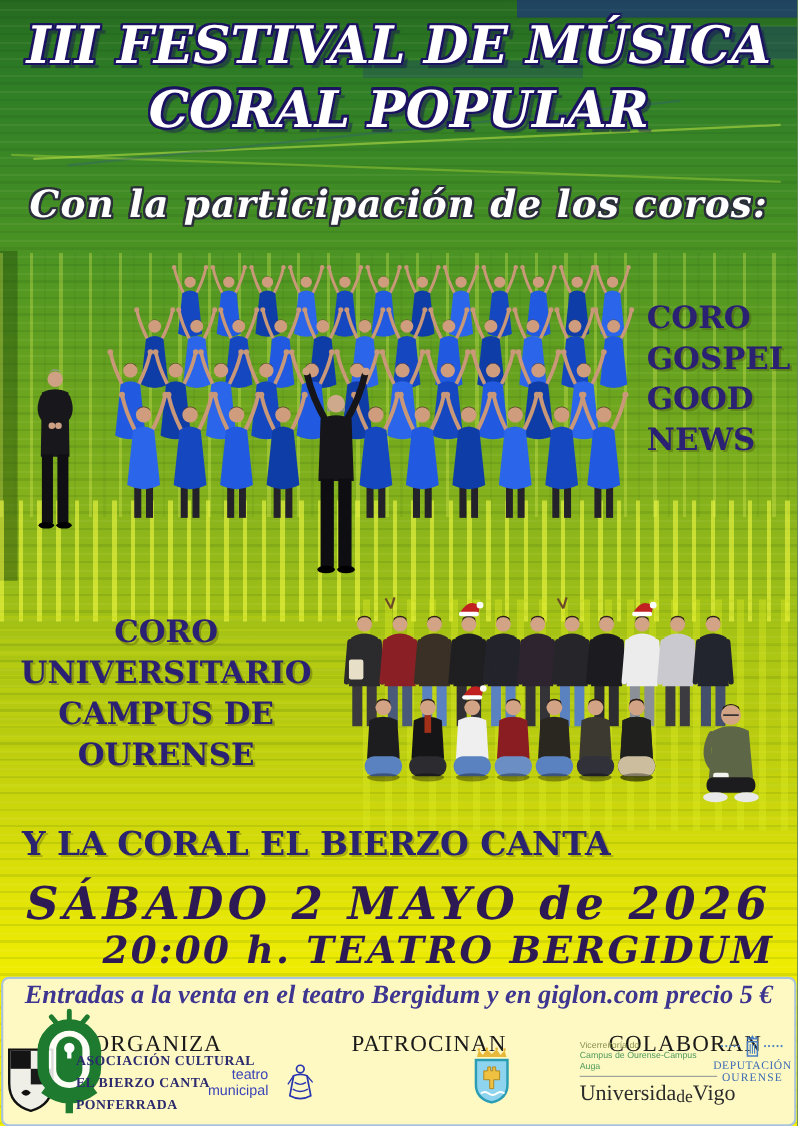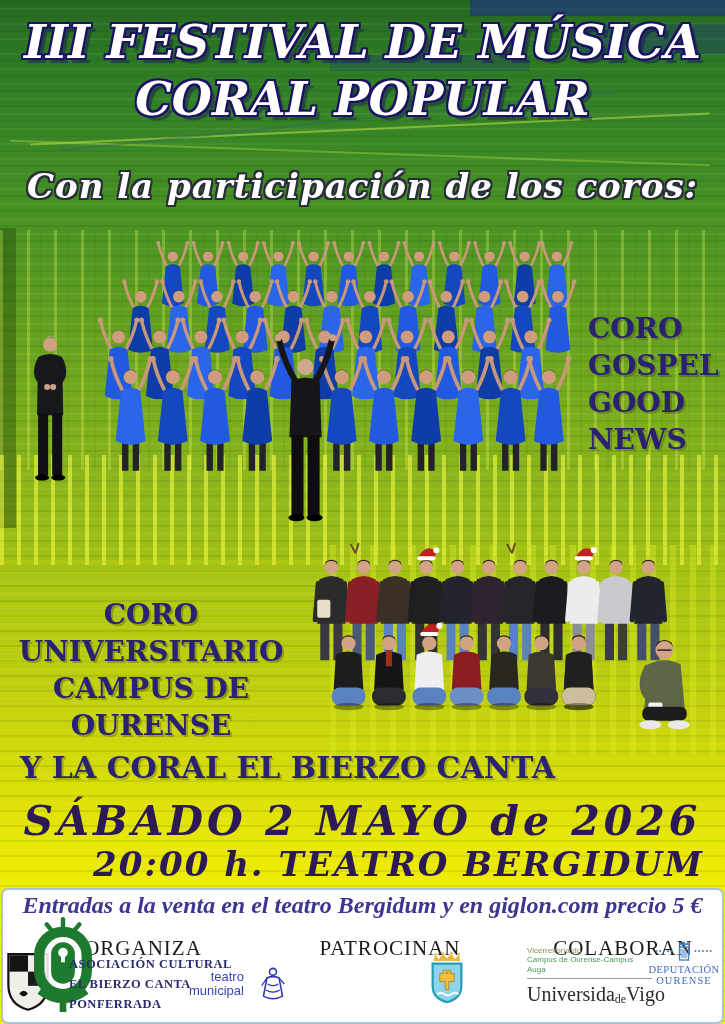--- a/index.html
+++ b/index.html
@@ -45,35 +45,35 @@
      font-size:34px;letter-spacing:1px;color:#ffffff;text-shadow:
      -2px -2px 0 #2a2f3a, 2px -2px 0 #2a2f3a, -2px 2px 0 #2a2f3a, 2px 2px 0 #2a2f3a,
      -2px 0 0 #2a2f3a, 2px 0 0 #2a2f3a, 0 -2px 0 #2a2f3a, 0 2px 0 #2a2f3a;}
   
   .choir1{position:absolute;left:22px;top:226px;width:558px;height:302px;}
   .choir2{position:absolute;left:293px;top:536px;width:424px;height:206px;}
   .choir1 use.c0{color:#1547c0}.choir1 use.c1{color:#215ae0}
   .choir1 use.c2{color:#0f3da8}.choir1 use.c3{color:#2b66ea}
   
   .navy-label{position:absolute;font-family:"DejaVu Serif",serif;font-weight:bold;
-     color:#2b2173;text-shadow:2px 2px 0 rgba(70,70,15,.35);margin-top:40px;}
+     color:#2b2173;text-shadow:2px 2px 0 rgba(70,70,15,.35);}
   .gospel-label{left:588px;top:270px;font-size:28px;line-height:37px;text-align:left;}
   .campus-label{left:16px;top:556px;width:270px;font-size:28px;line-height:37px;text-align:center;}
   .navy-label span{display:block;}
   .coral-line{position:absolute;left:20px;top:750px;font-family:"DejaVu Serif",serif;
      font-weight:bold;font-size:30px;color:#2a2470;text-shadow:2px 2px 0 rgba(70,70,15,.3);}
   .date-line{position:absolute;top:797px;left:0;width:100%;text-align:center;
      font-family:"DejaVu Serif",serif;font-style:italic;font-weight:bold;
      font-size:41px;letter-spacing:4px;color:#2d1a55;}
   .time-line{position:absolute;top:844px;left:0;width:100%;text-align:center;
      font-family:"DejaVu Serif",serif;font-style:italic;font-weight:bold;
      font-size:34px;letter-spacing:2px;color:#2d1a55;padding-left:36px;}
   
   .panel{position:absolute;left:1px;right:1px;top:888px;height:132px;
-     background:#ffffff;border:2px solid #a9c2de;border-radius:7px;}
+     background:#fef9c3;border:2px solid #a9c2de;border-radius:7px;}
   .tickets{position:absolute;top:2px;left:0;width:100%;text-align:center;
      font-family:"Liberation Serif",serif;font-style:italic;font-weight:bold;
      font-size:24px;color:#3d3590;}
   .hdr{position:absolute;top:46px;font-family:"Liberation Serif",serif;
      font-size:21px;color:#1a1a1a;letter-spacing:1px;text-align:center;}
   .hdr-org{left:35px;width:210px;}
   .hdr-pat{left:287px;width:200px;}
   .hdr-col{left:530px;width:180px;}
   .crest{position:absolute;left:2px;top:62px;width:46px;height:60px;}
   .miclogo{position:absolute;left:14px;top:24px;width:92px;height:104px;}
@@ -88,21 +88,21 @@
   .berg-name{font-family:"Liberation Serif",serif;font-weight:bold;
      font-size:33px;color:#2030b8;}
   .ayto{position:absolute;left:424px;top:62px;display:flex;align-items:center;gap:7px;}
   .ayto-text{font-family:"Liberation Sans",sans-serif;color:#3f3f3f;line-height:19px;}
   .ayto-l1{font-size:16px;font-weight:600;display:block;}
   .ayto-l2{font-size:18px;font-weight:600;display:block;}
   .uvigo{position:absolute;left:524px;top:56px;width:125px;}
   .uv-s1{font-size:8px;color:#8a9350;line-height:9px;}
   .uv-s2{font-size:8px;color:#4d9a5a;line-height:10px;border-bottom:1px solid #999;padding-bottom:3px;}
   .uv-name{font-family:"Liberation Serif",serif;font-size:20px;color:#2b2b2b;margin-top:4px;}
-  .uv-de{font-size:12px;vertical-align:-2px;margin-top:13px;}
+  .uv-de{font-size:16px;vertical-align:-2px;margin-top:13px;}
   .depu{position:absolute;left:642px;top:50px;width:78px;text-align:center;
      font-family:"Liberation Serif",serif;color:#3d6db5;}
   .depu-emblem{display:flex;align-items:center;justify-content:center;gap:2px;
      color:#4a7fc1;font-size:8px;letter-spacing:1px;}
   .depu-l1{font-size:10.5px;letter-spacing:.5px;margin-top:2px;}
   .depu-l2{font-size:10.5px;letter-spacing:1px;}
 </style>
 </head>
 <body>
 

